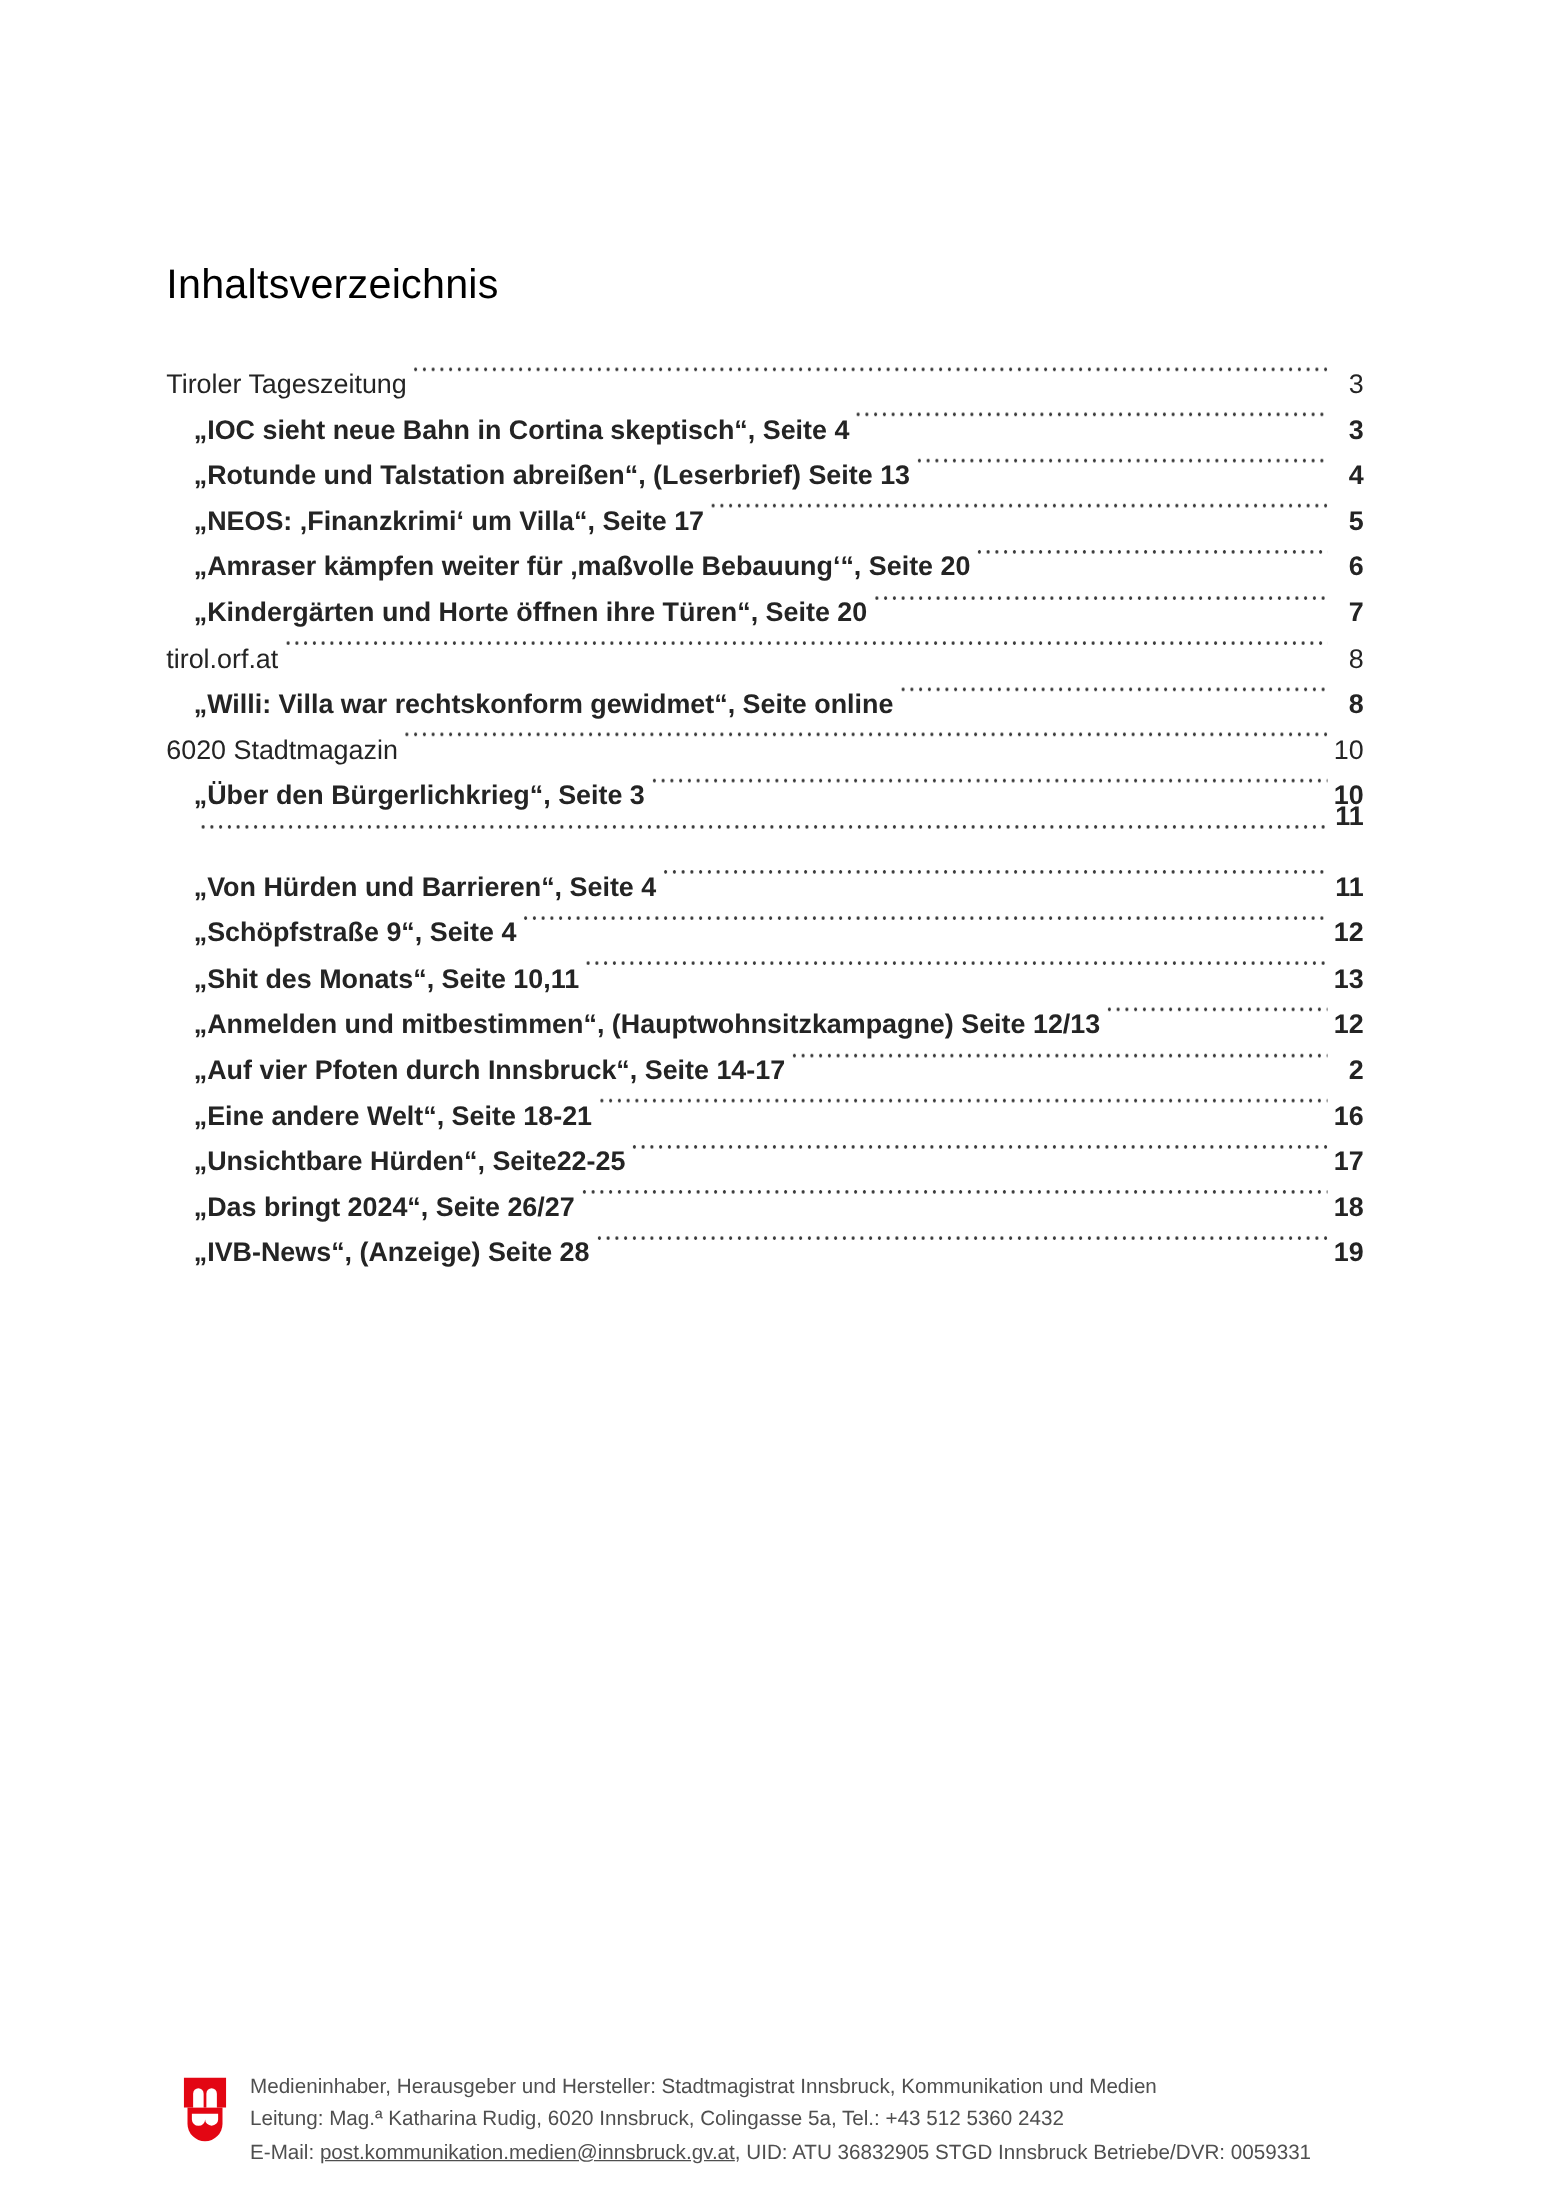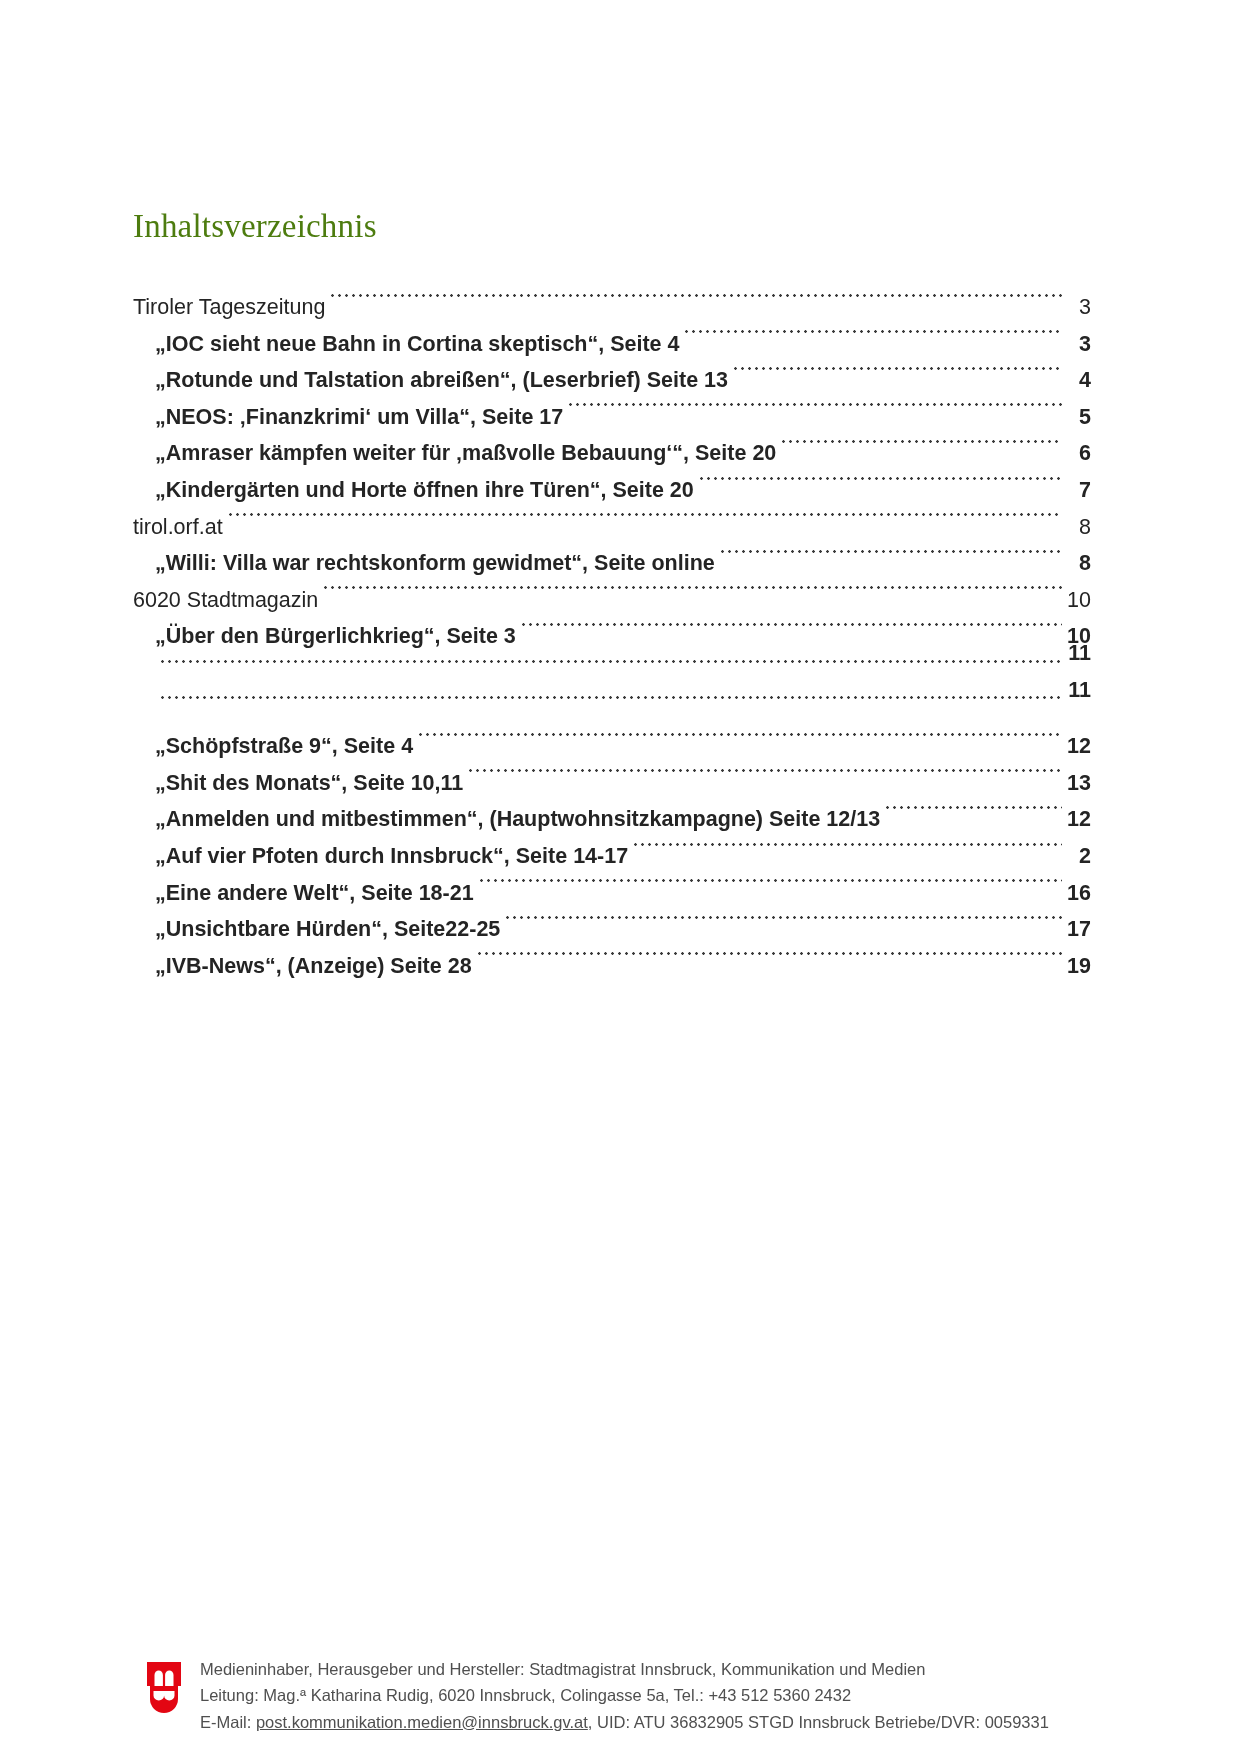--- a/index.html
+++ b/index.html
@@ -9,24 +9,24 @@
     height: 1754px;
     background: #ffffff;
     font-family: "Liberation Sans", sans-serif;
     color: #212121;
     overflow: hidden;
   }
   .doc-title {
     position: absolute;
     left: 133px;
     top: 208px;
-    font-family: Liberation Serif, serif;
+    font-family: Liberation Sans, sans-serif;
     font-size: 33px;
     font-weight: 400;
-    color: #4d7c0f;
+    color: #000000;
     letter-spacing: 0.2px;
   }
   .toc {
     position: absolute;
     left: 133px;
     top: 269px;
     width: 958px;
   }
   .toc-row {
     display: flex;
@@ -140,20 +140,21 @@
     <div class="toc-row lvl2">
       <span class="toc-label">„Über den Bürgerlichkrieg“, Seite 3</span>
       <span class="leader"></span>
       <span class="toc-page">10</span>
     </div>
     <div class="toc-row lvl2">
       <span class="leader"></span>
       <span class="toc-page">11</span>
     </div>
     <div class="toc-row lvl2">
+      <span class="toc-label">„Von Hürden und Barrieren“, Seite 4</span>
       <span class="leader"></span>
       <span class="toc-page">11</span>
     </div>
     <div class="toc-row lvl2">
       <span class="toc-label">„Schöpfstraße 9“, Seite 4</span>
       <span class="leader"></span>
       <span class="toc-page">12</span>
     </div>
     <div class="toc-row lvl2">
       <span class="toc-label">„Shit des Monats“, Seite 10,11</span>
@@ -172,20 +173,25 @@
     </div>
     <div class="toc-row lvl2">
       <span class="toc-label">„Eine andere Welt“, Seite 18-21</span>
       <span class="leader"></span>
       <span class="toc-page">16</span>
     </div>
     <div class="toc-row lvl2">
       <span class="toc-label">„Unsichtbare Hürden“, Seite22-25</span>
       <span class="leader"></span>
       <span class="toc-page">17</span>
+    </div>
+    <div class="toc-row lvl2">
+      <span class="toc-label">„Das bringt 2024“, Seite 26/27</span>
+      <span class="leader"></span>
+      <span class="toc-page">18</span>
     </div>
     <div class="toc-row lvl2">
       <span class="toc-label">„IVB-News“, (Anzeige) Seite 28</span>
       <span class="leader"></span>
       <span class="toc-page">19</span>
     </div>
   </div>
 
   <div class="footer">
     <svg class="footer-logo" viewBox="0 0 34 52" xmlns="http://www.w3.org/2000/svg">

